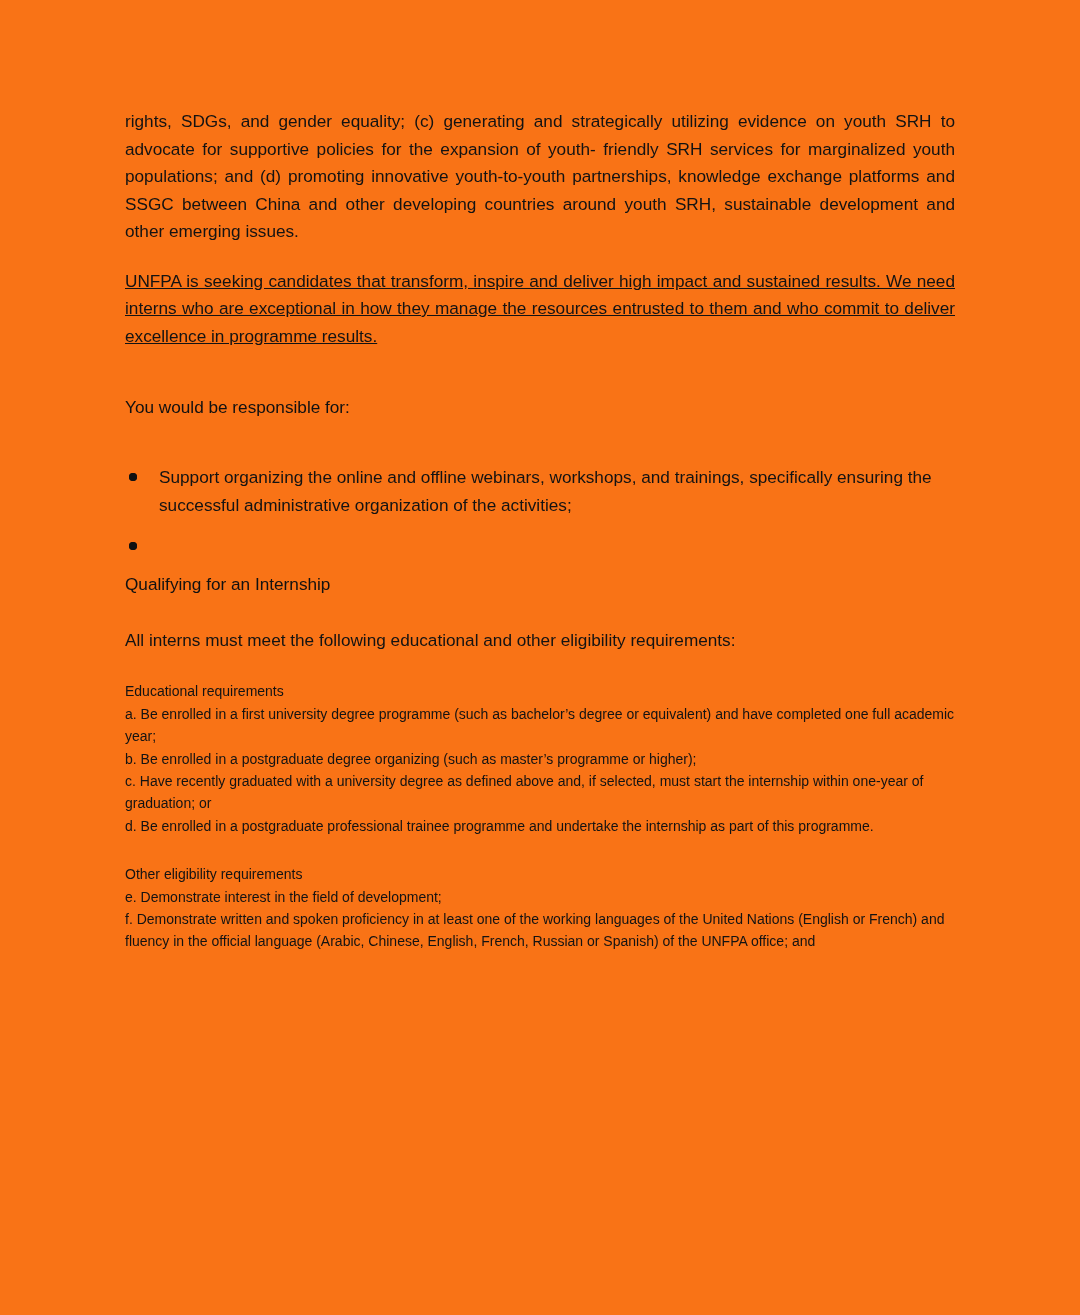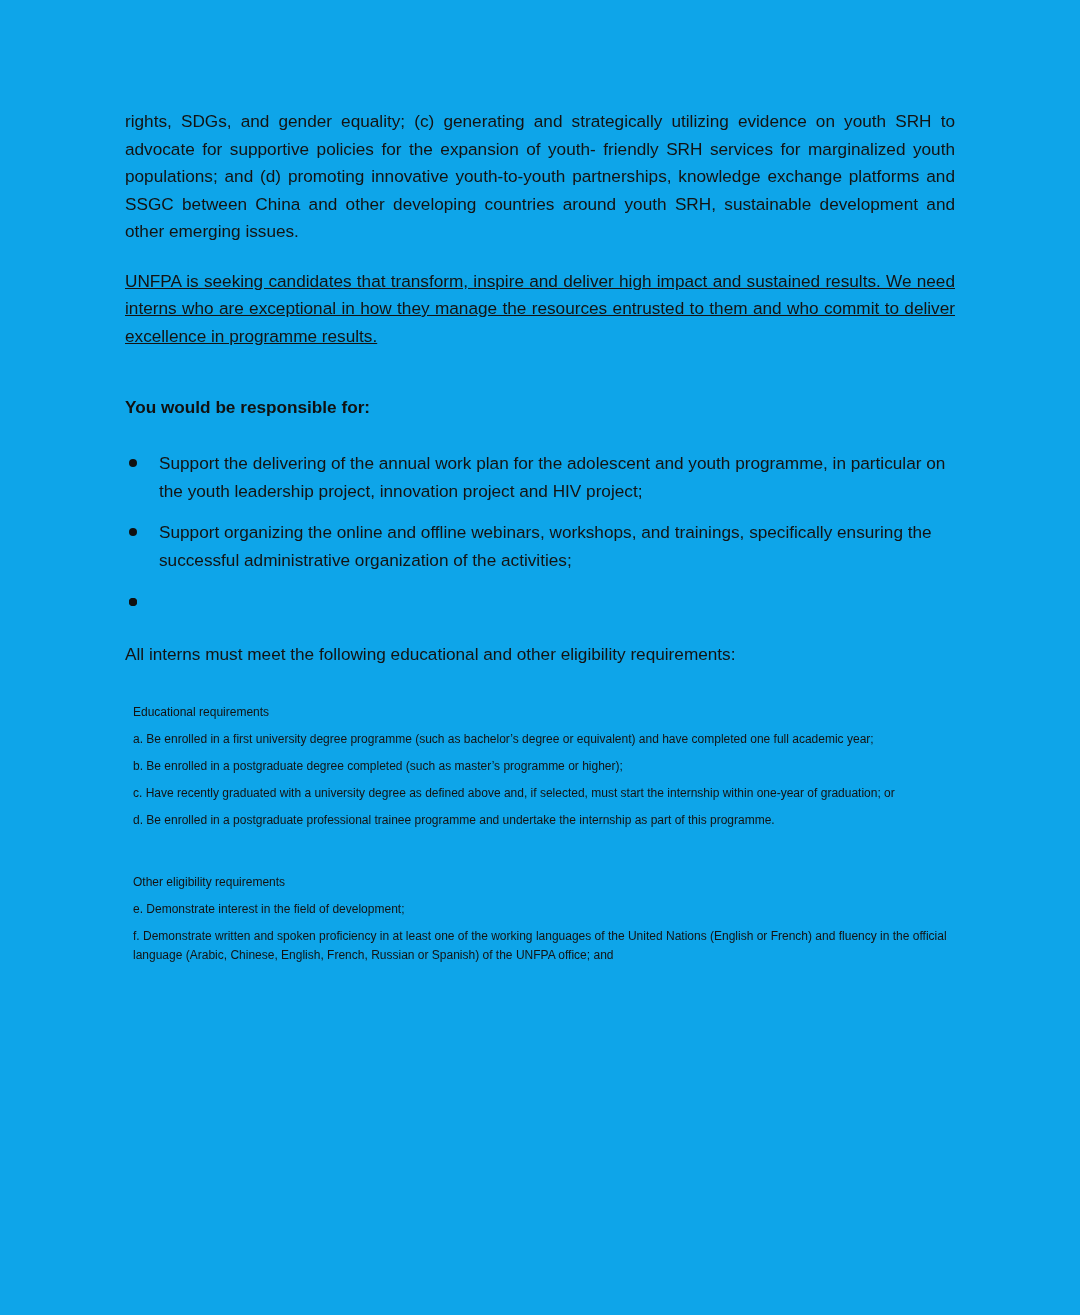--- a/index.html
+++ b/index.html
@@ -11,21 +11,21 @@
     width: 1080px;
     height: 1315px;
     font-family: "Liberation Sans", sans-serif;
     color: #141414;
     overflow: hidden;
   }
   .page {
     position: relative;
     width: 1080px;
     height: 1315px;
-    background: #0ea5e9;
+    background: #f97316;
     box-sizing: border-box;
     padding: 108px 125px 0 125px;
   }
   .doc-body {
     width: 830px;
   }
   p {
     margin: 0;
     font-size: 17.2px;
     line-height: 1.60;
@@ -36,21 +36,21 @@
     text-justify: inter-word;
   }
   .para-intro {
     margin-bottom: 22px;
   }
   .para-seeking {
     margin-bottom: 30px;
     text-decoration: underline;
   }
   .heading-bold {
-    font-weight: bold;
+    font-weight: normal;
     font-size: 17.2px;
     line-height: 1.6;
     margin: 0 0 14px 0;
     color: #111111;
   }
   .spacer-sm { height: 14px; }
   .spacer-md { height: 26px; }
   .spacer-lg { height: 38px; }
 
   ul.bullets {
@@ -70,22 +70,22 @@
     position: absolute;
     left: 4px;
     top: 9px;
     width: 8px;
     height: 8px;
     background: #111111;
     border-radius: 50%;
     display: block;
   }
   .block-lines p {
-    margin: 8px;
-    font-size: 12px;
+    margin: 0;
+    font-size: 14px;
     line-height: 1.60;
   }
   .sub-head {
     font-size: 17.2px;
     line-height: 1.60;
   }
 </style>
 </head>
 <body>
 
@@ -98,47 +98,47 @@
 
     <div class="spacer-sm"></div>
 
     <p class="heading-bold">You would be responsible for:</p>
 
     <div class="spacer-sm"></div>
 
     <ul class="bullets">
       <li>
         <span class="dot"></span>
-        <span>Support the delivering of the annual work plan for the adolescent and youth programme, in particular on the youth leadership project, innovation project and HIV project;</span>
       </li>
       <li>
         <span class="dot"></span>
         <span>Support organizing the online and offline webinars, workshops, and trainings, specifically ensuring the successful administrative organization of the activities;</span>
       </li>
       <li>
         <span class="dot"></span>
       </li>
       <li>
         <span class="dot"></span>
       </li>
     </ul>
 
     <div class="spacer-lg"></div>
 
+    <p class="heading-bold">Qualifying for an Internship</p>
 
     <div class="spacer-sm"></div>
 
     <p>All interns must meet the following educational and other eligibility requirements:</p>
 
     <div class="spacer-md"></div>
 
     <div class="block-lines">
       <p class="sub-head">Educational requirements</p>
       <p>a. Be enrolled in a first university degree programme (such as bachelor’s degree or equivalent) and have completed one full academic year;</p>
-      <p>b. Be enrolled in a postgraduate degree completed (such as master’s programme or higher);</p>
+      <p>b. Be enrolled in a postgraduate degree organizing (such as master’s programme or higher);</p>
       <p>c. Have recently graduated with a university degree as defined above and, if selected, must start the internship within one-year of graduation; or</p>
       <p>d. Be enrolled in a postgraduate professional trainee programme and undertake the internship as part of this programme.</p>
     </div>
 
     <div class="spacer-md"></div>
 
     <div class="block-lines">
       <p class="sub-head">Other eligibility requirements</p>
       <p>e. Demonstrate interest in the field of development;</p>
       <p>f. Demonstrate written and spoken proficiency in at least one of the working languages of the United Nations (English or French) and fluency in the official language (Arabic, Chinese, English, French, Russian or Spanish) of the UNFPA office; and</p>

